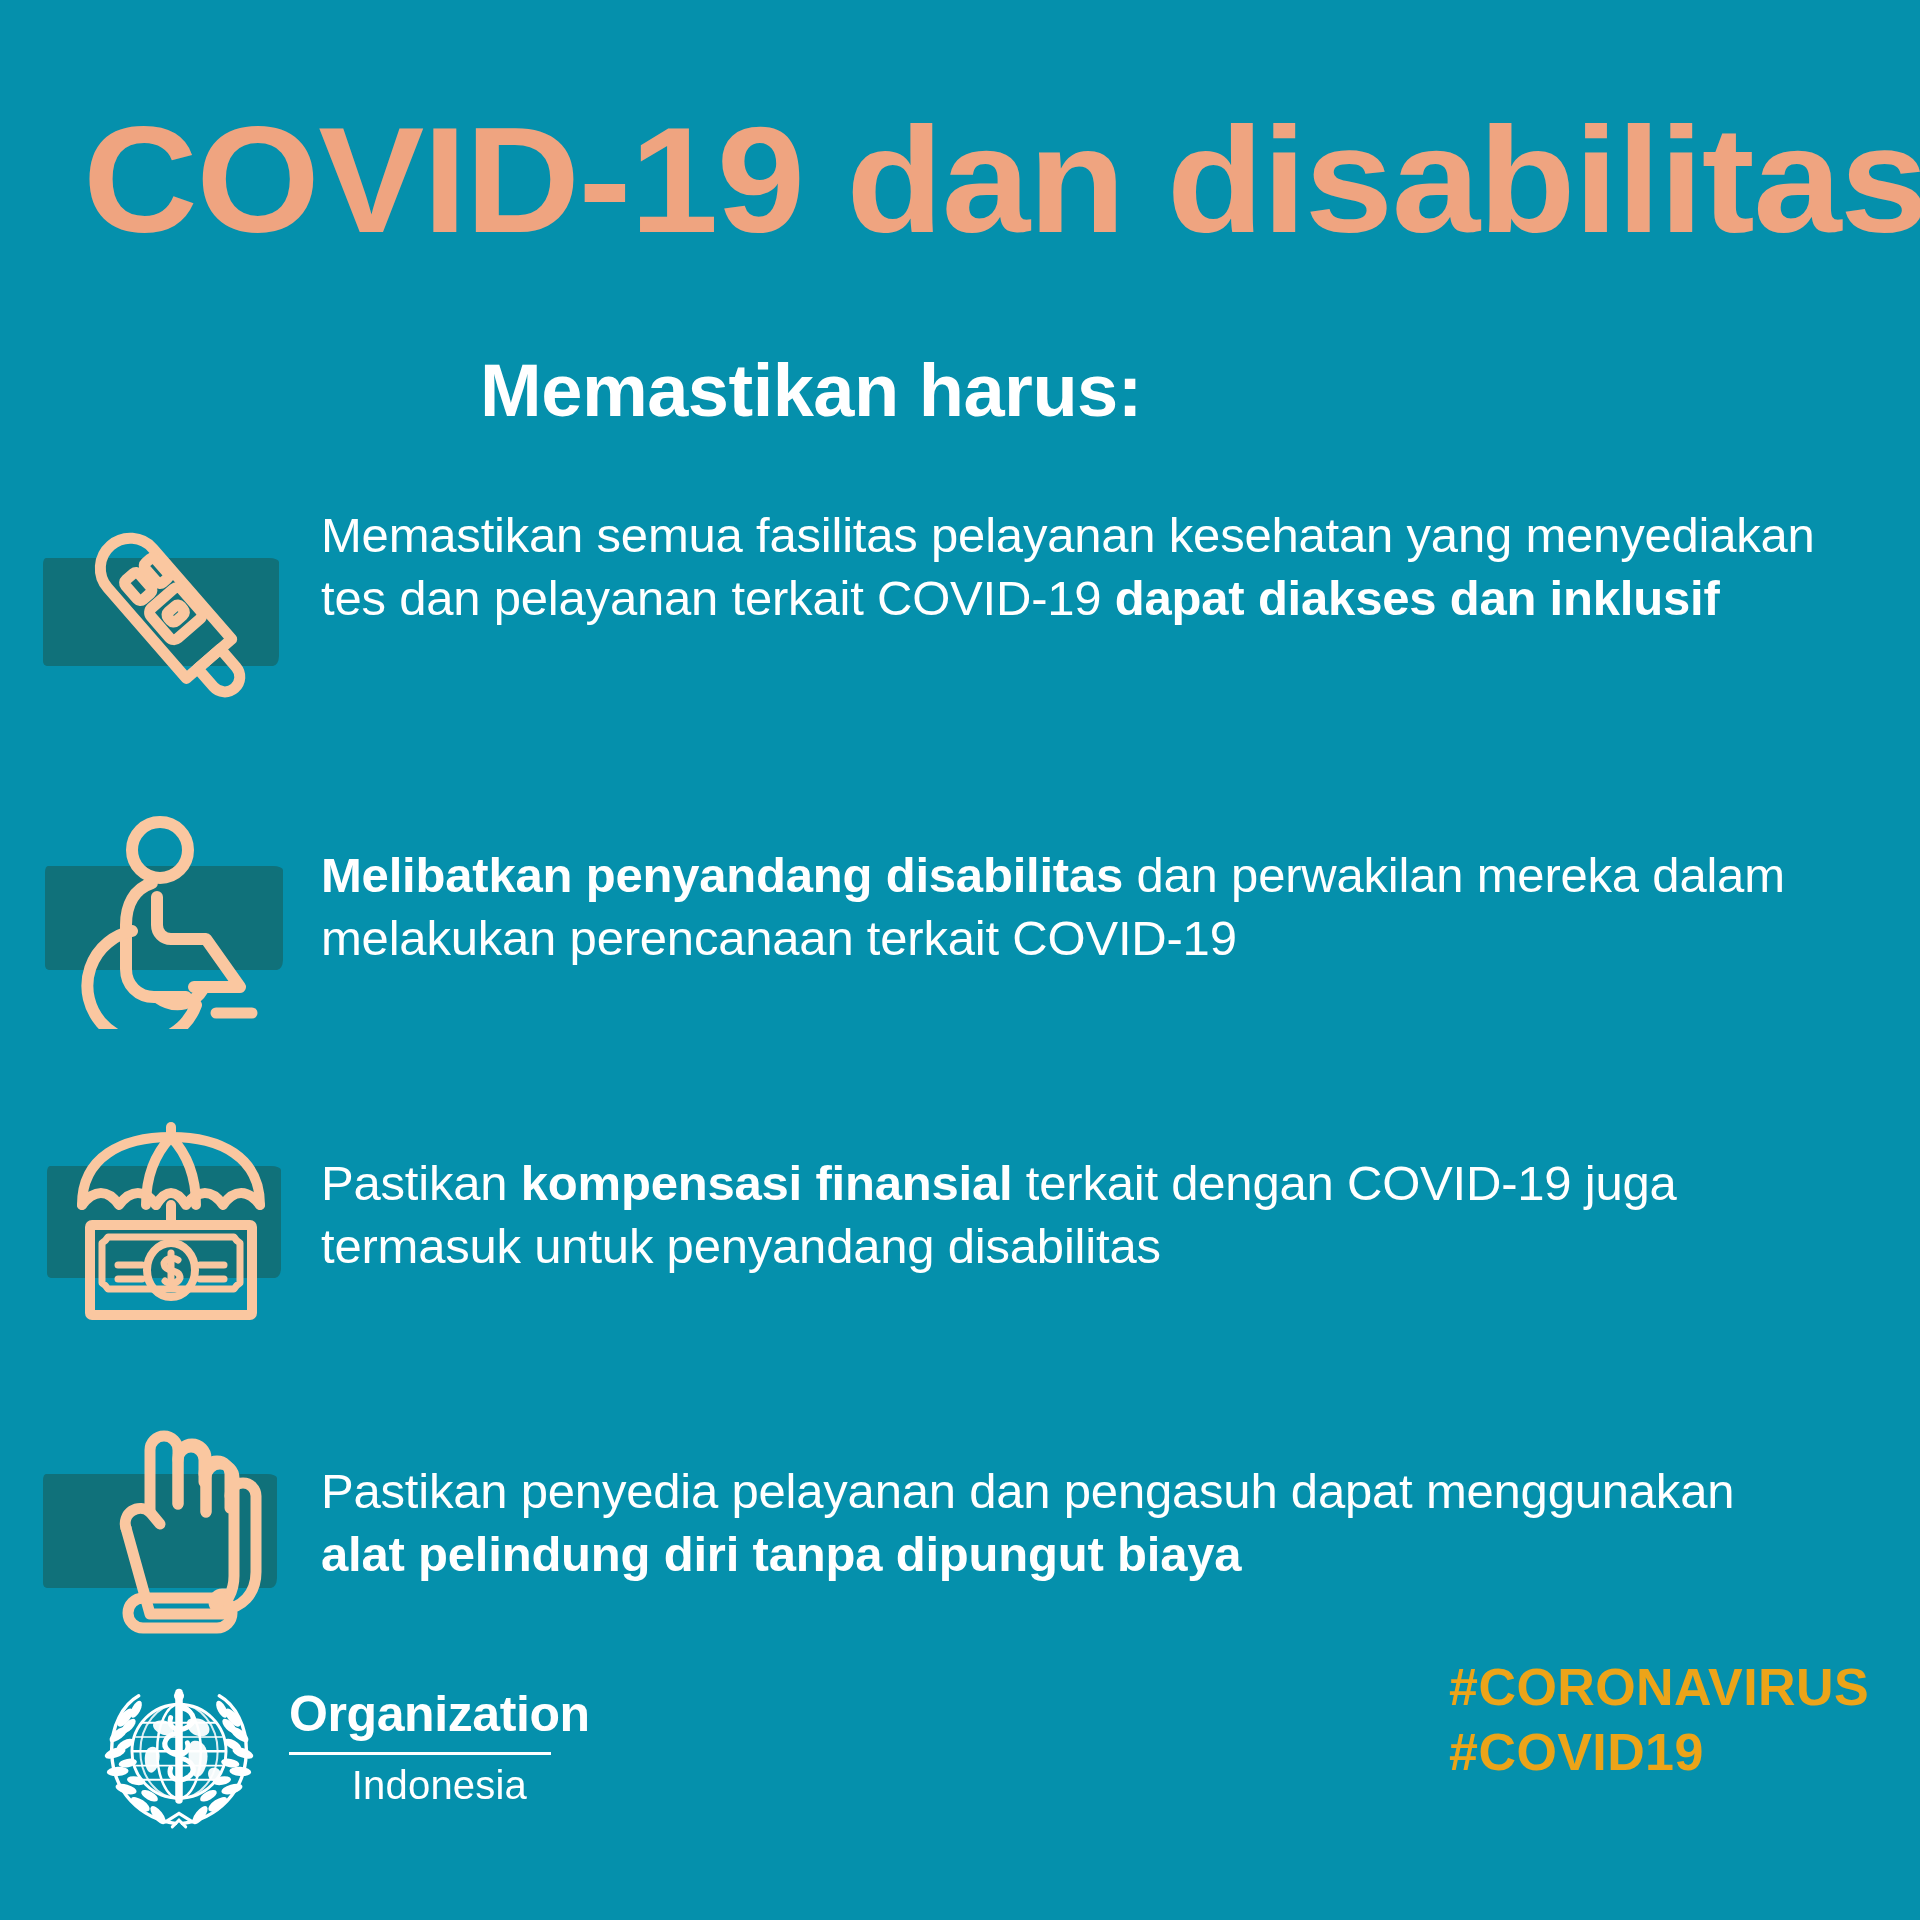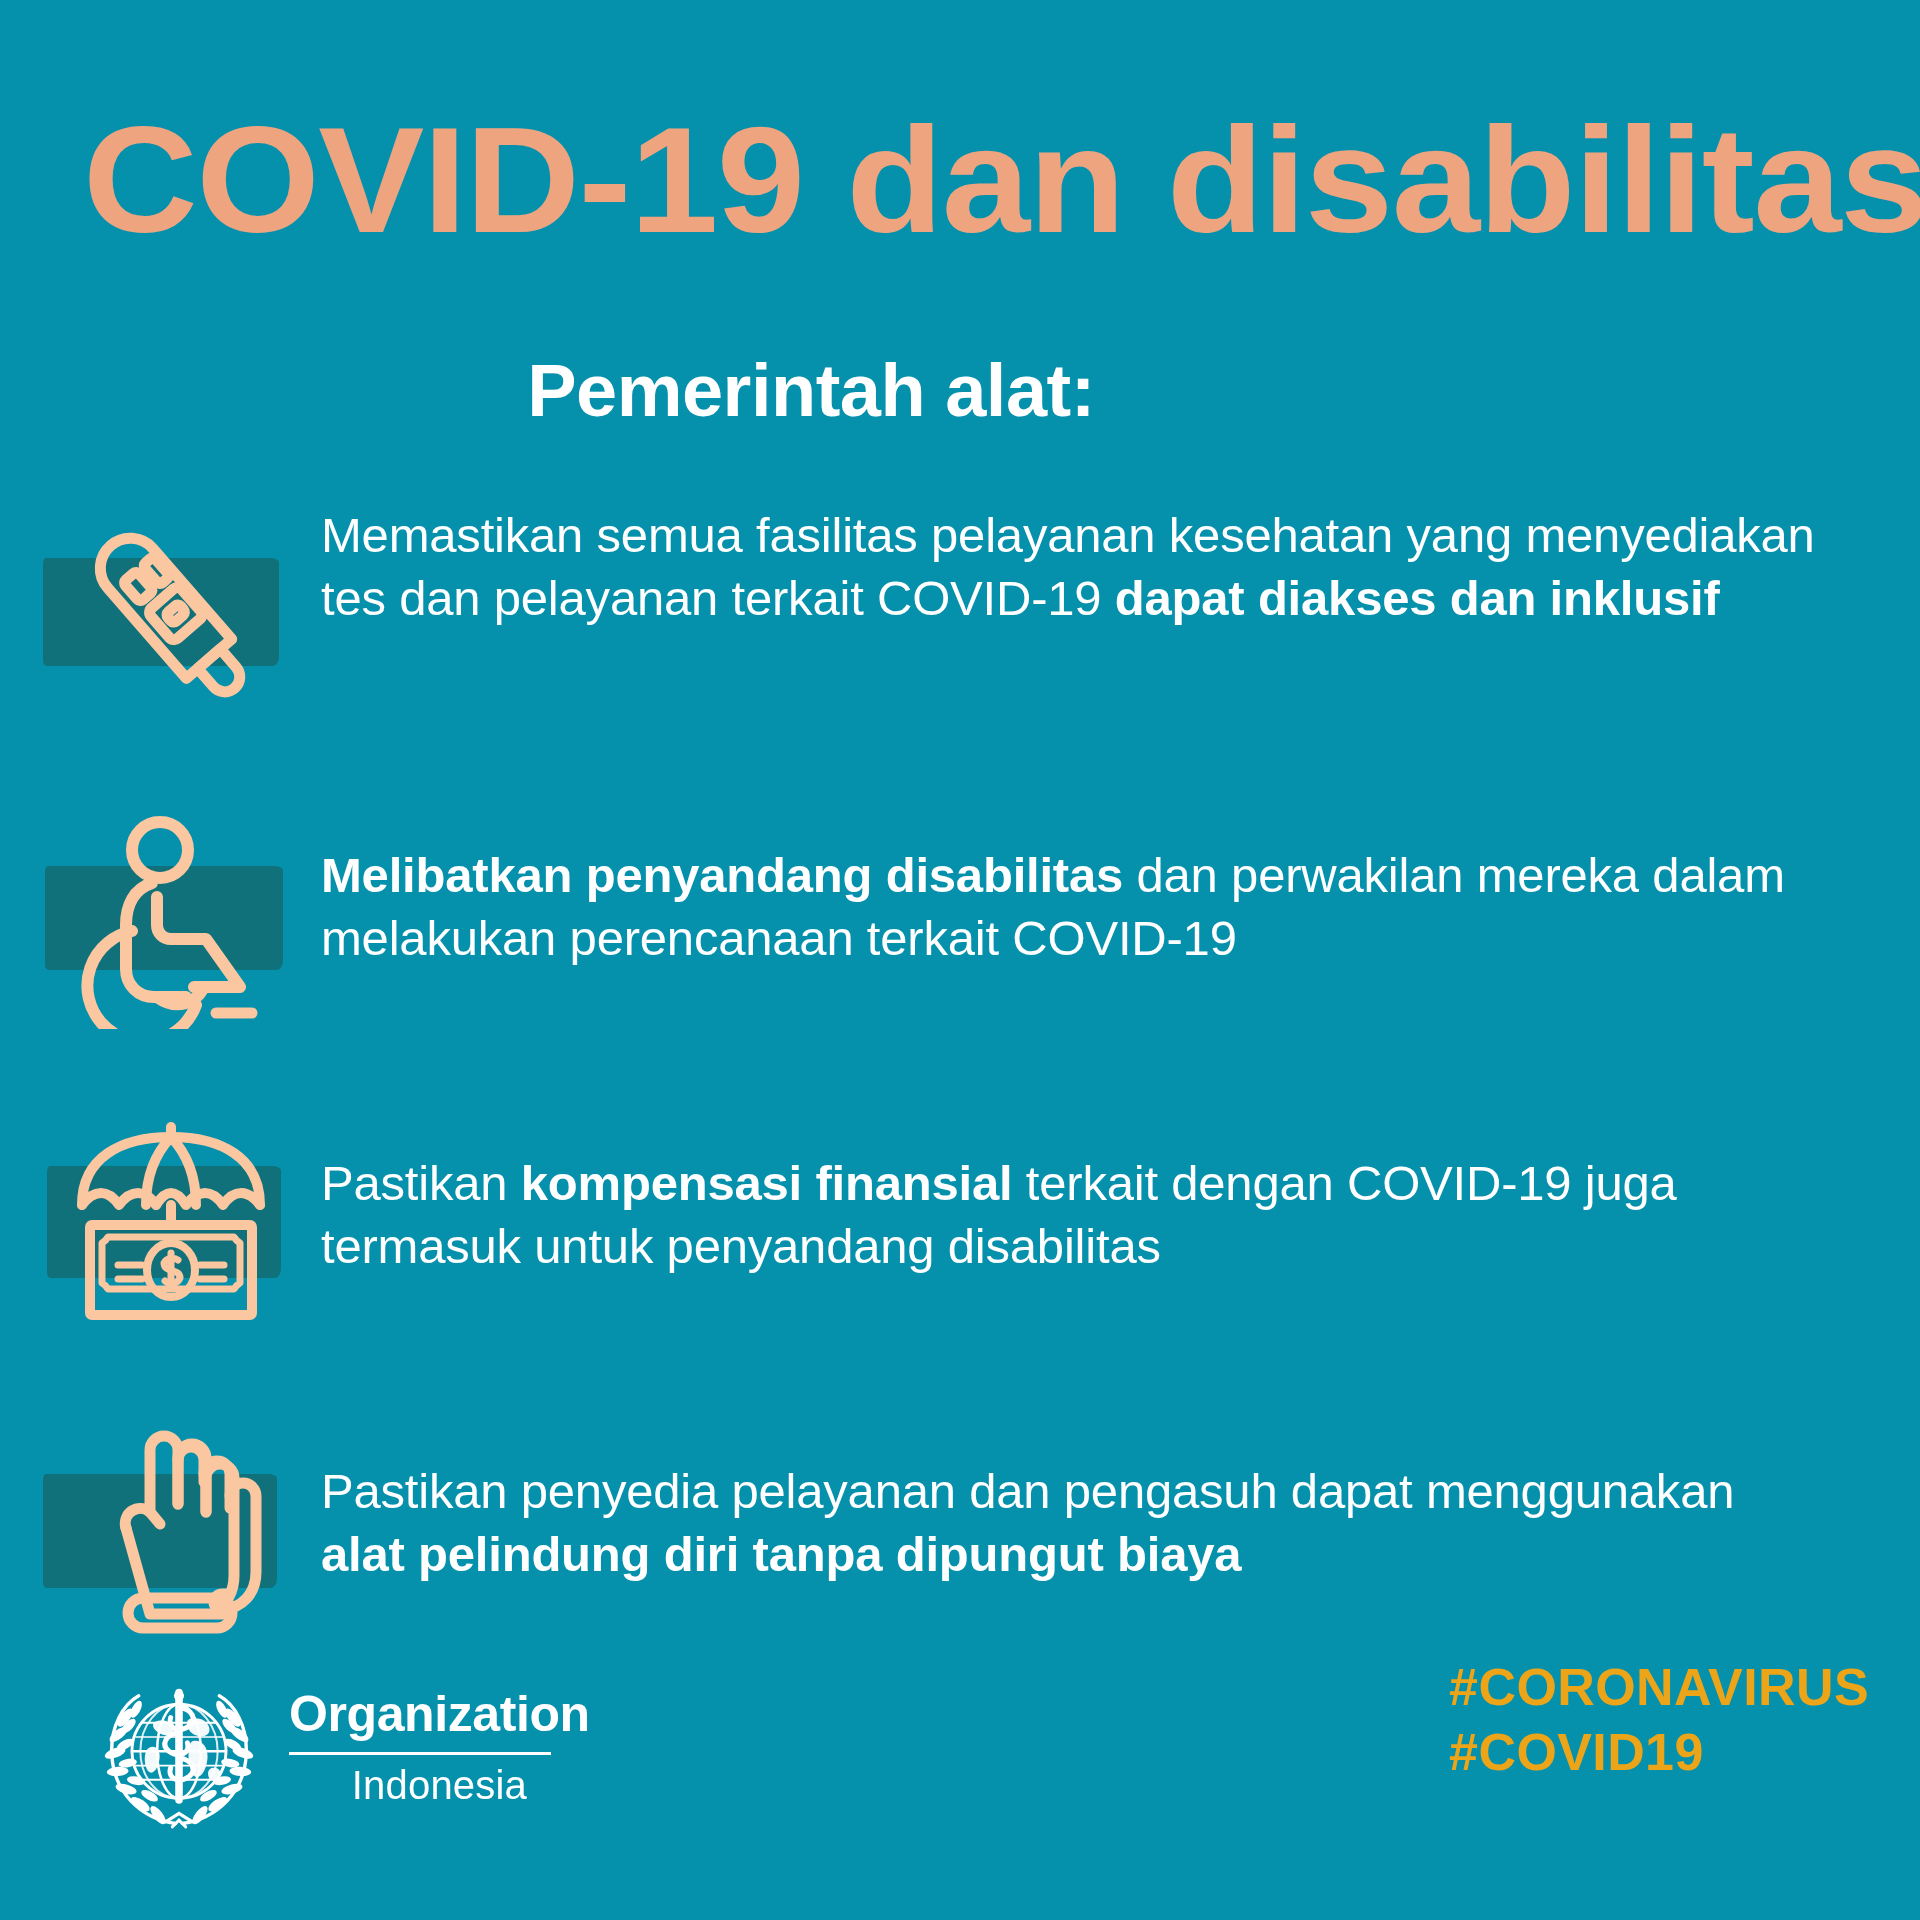--- a/index.html
+++ b/index.html
@@ -157,21 +157,21 @@
   }
   .hashtags div { white-space: nowrap; }
 </style>
 </head>
 <body>
 
 <div class="poster">
 
   <div class="title">COVID-19 dan disabilitas</div>
 
-  <div class="subtitle">Pemerintah alat:</div>
+  <div class="subtitle">Memastikan harus:</div>
 
   <div class="bullets">
 
     <div class="bullet b1">
       <div class="bullet-icon">
         <div class="brush"></div>
         <svg class="icon-svg" width="230" height="220" viewBox="0 0 230 220">
           <g transform="rotate(-41 115 110)" fill="none" stroke="#fac7a0" stroke-width="11" stroke-linecap="round" stroke-linejoin="round">
             <path d="M115 18 h0 a30 30 0 0 1 30 30 v120 h-60 V48 a30 30 0 0 1 30 -30 z"></path>
             <path d="M100 168 h30 v24 a15 15 0 0 1 -15 15 h0 a15 15 0 0 1 -15 -15 z"></path>

